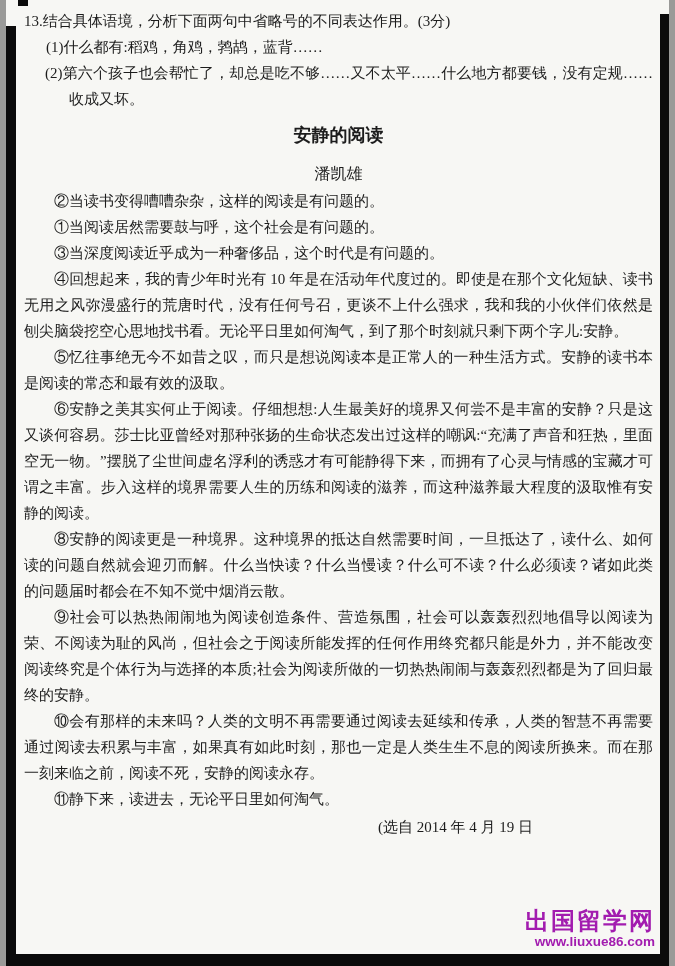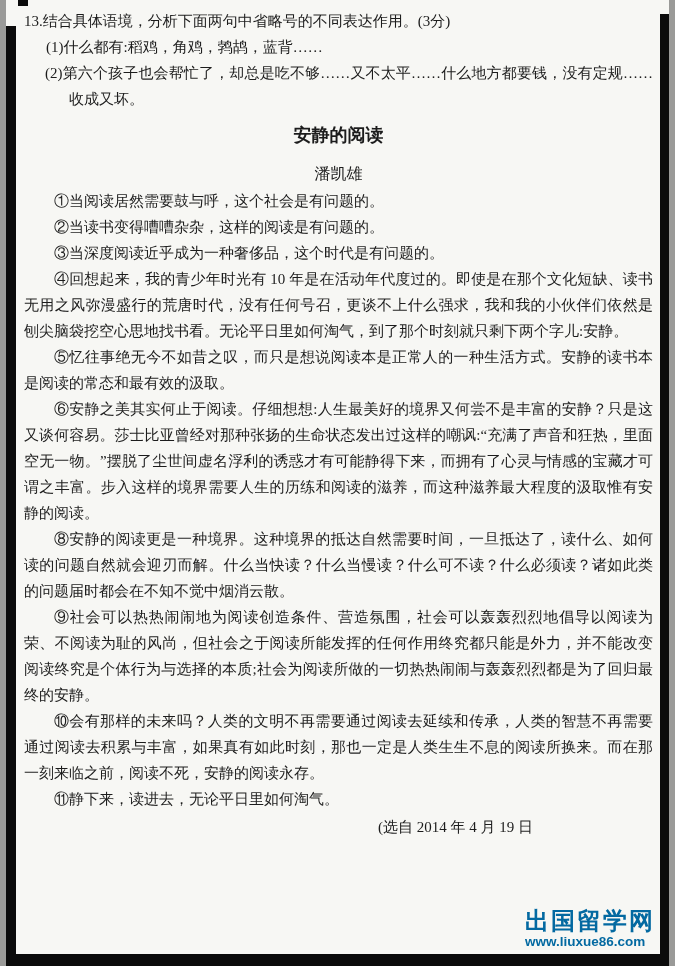--- a/index.html
+++ b/index.html
@@ -61,22 +61,22 @@
   .source-line {
     text-align: right;
     padding-right: 120px;
     margin-top: 2px;
   }
 
   .watermark {
     position: absolute;
     right: 14px;
     bottom: 16px;
-    text-align: left;
-    color: #0369a1;
+    text-align: right;
+    color: #a21caf;
   }
   .watermark .wm-name {
     font-family: "Liberation Sans", "DejaVu Sans", sans-serif;
     font-size: 24px;
     font-weight: bold;
     letter-spacing: 2px;
     line-height: 26px;
   }
   .watermark .wm-url {
     font-family: "Liberation Sans", "DejaVu Sans", sans-serif;
@@ -93,22 +93,22 @@
   <div class="content">
 
     <p class="q-stem">13.结合具体语境，分析下面两句中省略号的不同表达作用。(3分)</p>
     <p class="q-item-1">(1)什么都有:稻鸡，角鸡，鹁鸪，蓝背……</p>
     <p class="q-item-2">(2)第六个孩子也会帮忙了，却总是吃不够……又不太平……什么地方都要钱，没有定规……收成又坏。</p>
 
 
     <h1 class="article-title">安静的阅读</h1>
     <div class="article-author">潘凯雄</div>
 
+    <p class="para">②当读书变得嘈嘈杂杂，这样的阅读是有问题的。</p>
     <p class="para">①当阅读居然需要鼓与呼，这个社会是有问题的。</p>
-    <p class="para">②当读书变得嘈嘈杂杂，这样的阅读是有问题的。</p>
     <p class="para">③当深度阅读近乎成为一种奢侈品，这个时代是有问题的。</p>
     <p class="para">④回想起来，我的青少年时光有 10 年是在活动年代度过的。即使是在那个文化短缺、读书无用之风弥漫盛行的荒唐时代，没有任何号召，更谈不上什么强求，我和我的小伙伴们依然是刨尖脑袋挖空心思地找书看。无论平日里如何淘气，到了那个时刻就只剩下两个字儿:安静。</p>
     <p class="para">⑤忆往事绝无今不如昔之叹，而只是想说阅读本是正常人的一种生活方式。安静的读书本是阅读的常态和最有效的汲取。</p>
     <p class="para">⑥安静之美其实何止于阅读。仔细想想:人生最美好的境界又何尝不是丰富的安静？只是这又谈何容易。莎士比亚曾经对那种张扬的生命状态发出过这样的嘲讽:“充满了声音和狂热，里面空无一物。”摆脱了尘世间虚名浮利的诱惑才有可能静得下来，而拥有了心灵与情感的宝藏才可谓之丰富。步入这样的境界需要人生的历练和阅读的滋养，而这种滋养最大程度的汲取惟有安静的阅读。</p>
     <p class="para">⑧安静的阅读更是一种境界。这种境界的抵达自然需要时间，一旦抵达了，读什么、如何读的问题自然就会迎刃而解。什么当快读？什么当慢读？什么可不读？什么必须读？诸如此类的问题届时都会在不知不觉中烟消云散。</p>
     <p class="para">⑨社会可以热热闹闹地为阅读创造条件、营造氛围，社会可以轰轰烈烈地倡导以阅读为荣、不阅读为耻的风尚，但社会之于阅读所能发挥的任何作用终究都只能是外力，并不能改变阅读终究是个体行为与选择的本质;社会为阅读所做的一切热热闹闹与轰轰烈烈都是为了回归最终的安静。</p>
     <p class="para">⑩会有那样的未来吗？人类的文明不再需要通过阅读去延续和传承，人类的智慧不再需要通过阅读去积累与丰富，如果真有如此时刻，那也一定是人类生生不息的阅读所换来。而在那一刻来临之前，阅读不死，安静的阅读永存。</p>
     <p class="para">⑪静下来，读进去，无论平日里如何淘气。</p>
 
     <p class="source-line">(选自 2014 年 4 月 19 日</p>

